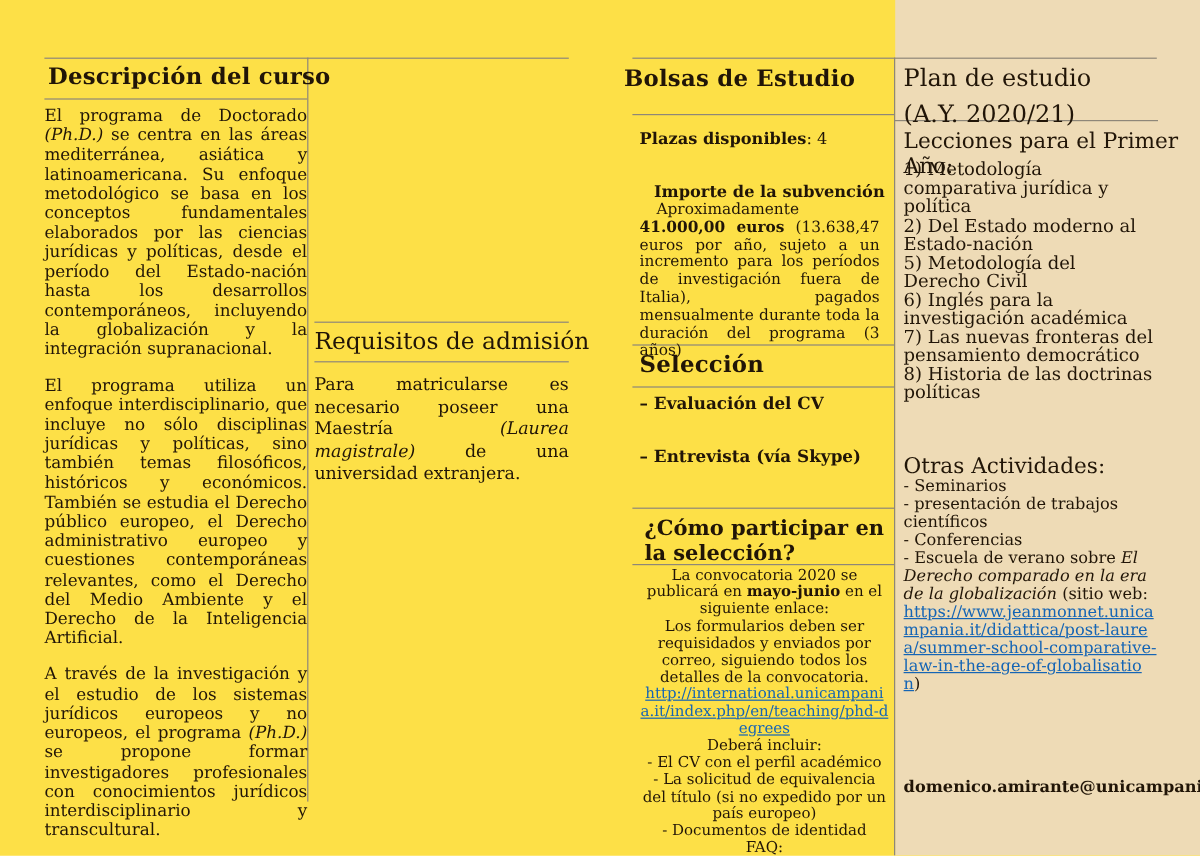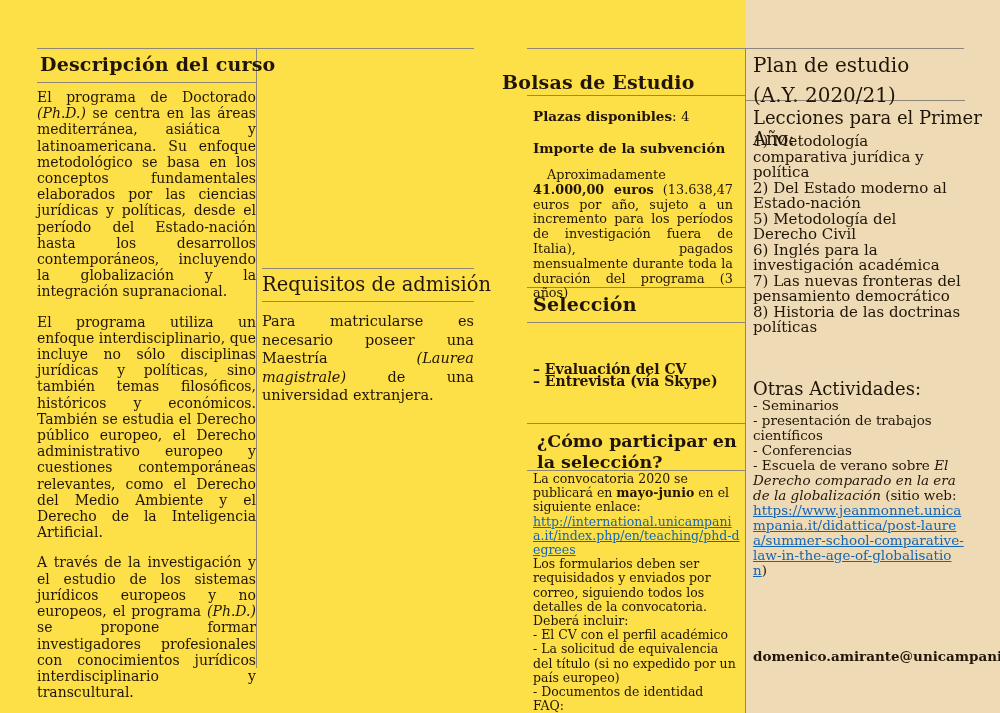--- a/index.html
+++ b/index.html
@@ -19,21 +19,21 @@
   .just{text-align:justify;}
   .just p{margin:0 0 14px 0;}
   .col1-body{font-size:14px;line-height:16.2px;}
   .col2-body{font-size:14.5px;line-height:18.5px;}
   .b{font-weight:bold;}
   .sm{font-size:13.5px;}
   .amount{font-size:12.8px;line-height:14.8px;text-indent:14px;}
   .sel-item{font-weight:bold;font-size:14px;margin:0;}
   .how-title{font-weight:bold;font-size:17.5px;line-height:21px;margin:4px;}
   .how-body{font-size:12.5px;line-height:14.2px;}
-  .how-body p{margin:0;}
+  .how-body p{margin:0;text-align:center;}
   .link{color:#1565b5;text-decoration:underline;word-break:break-all;cursor:pointer;}
   .plan-title{font-size:20px;line-height:30px;font-weight:normal;margin:0;}
   .uheading{font-size:18px;margin:0;}
   .plan-list{font-size:15px;line-height:15.5px;}
   .plan-list div{margin:0;}
   .acts{font-size:13.5px;line-height:15px;}
   .contact{font-weight:bold;font-size:16px;line-height:23px;text-align:center;margin:0;}
   .email{font-weight:bold;font-size:13.5px;margin:0;}
   i{font-style:italic;}
 </style>
@@ -64,40 +64,40 @@
     <p><span>El programa de Doctorado </span><i>(Ph.D.)</i><span> se centra en las áreas mediterránea, asiática y latinoamericana. Su enfoque metodológico se basa en los conceptos fundamentales elaborados por las ciencias jurídicas y políticas, desde el período del Estado-nación hasta los desarrollos contemporáneos, incluyendo la globalización y la integración supranacional.</span></p>
     <p>El programa utiliza un enfoque interdisciplinario, que incluye no sólo disciplinas jurídicas y políticas, sino también temas filosóficos, históricos y económicos. También se estudia el Derecho público europeo, el Derecho administrativo europeo y cuestiones contemporáneas relevantes, como el Derecho del Medio Ambiente y el Derecho de la Inteligencia Artificial.</p>
     <p><span>A través de la investigación y el estudio de los sistemas jurídicos europeos y no europeos, el programa </span><i>(Ph.D.)</i><span> se propone formar investigadores profesionales con conocimientos jurídicos interdisciplinario y transcultural.</span></p>
   </div>
 
   <h2 class="light-title abs" style="left:262px;top:273px;">Requisitos de admisión</h2>
   <div class="abs just col2-body" style="left:262px;top:312px;width:212px;">
     <p><span>Para matricularse es necesario poseer una Maestría </span><i>(Laurea magistrale)</i><span> de una universidad extranjera.</span></p>
   </div>
 
-  <h2 class="slab abs" style="left:502px;top:55px;margin-top:16px;">Bolsas de Estudio</h2>
+  <h2 class="slab abs" style="left:520px;top:55px;">Bolsas de Estudio</h2>
 
   <p class="abs sm" style="left:533px;top:108px;margin:0;"><span class="b">Plazas disponibles</span><span>: 4</span></p>
 
-  <p class="abs sm b" style="left:533px;top:140px;margin:0;">Importe de la subvención</p>
+  <p class="abs sm b" style="left:533px;top:140px;margin:12px;">Importe de la subvención</p>
 
   <div class="abs just amount" style="left:533px;top:168px;width:200px;">
     <span>Aproximadamente </span><span class="b">41.000,00 euros</span><span> (13.638,47 euros por año, sujeto a un incremento para los períodos de investigación fuera de Italia), pagados mensualmente durante toda la duración del programa (3 años)</span>
   </div>
 
   <h2 class="slab abs" style="left:533px;top:293px;">Selección</h2>
-  <p class="abs sel-item" style="left:533px;top:361px;">– Evaluación del CV</p>
+  <p class="abs sel-item" style="left:533px;top:329px;">– Evaluación del CV</p>
   <p class="abs sel-item" style="left:533px;top:373px;">– Entrevista (vía Skype)</p>
 
   <h2 class="how-title abs" style="left:533px;top:427px;width:202px;">¿Cómo participar en la selección?</h2>
 
   <div class="abs how-body" style="left:533px;top:472px;width:208px;">
     <p><span>La convocatoria 2020 se publicará en </span><span class="b">mayo-junio</span><span> en el siguiente enlace:</span></p>
+    <p>Los formularios deben ser requisidados y enviados por correo, siguiendo todos los detalles de la convocatoria.</p>
     <p><a class="link">http://international.unicampania.it/index.php/en/teaching/phd-degrees</a></p>
-    <p>Los formularios deben ser requisidados y enviados por correo, siguiendo todos los detalles de la convocatoria.</p>
     <p>Deberá incluir:</p>
     <p>- El CV con el perfil académico</p>
     <p>- La solicitud de equivalencia del título (si no expedido por un país europeo)</p>
     <p>- Documentos de identidad</p>
     <p>FAQ:</p>
 
   </div>
 
   <div class="abs" style="left:753px;top:50px;">
     <h2 class="plan-title">Plan de estudio</h2>

